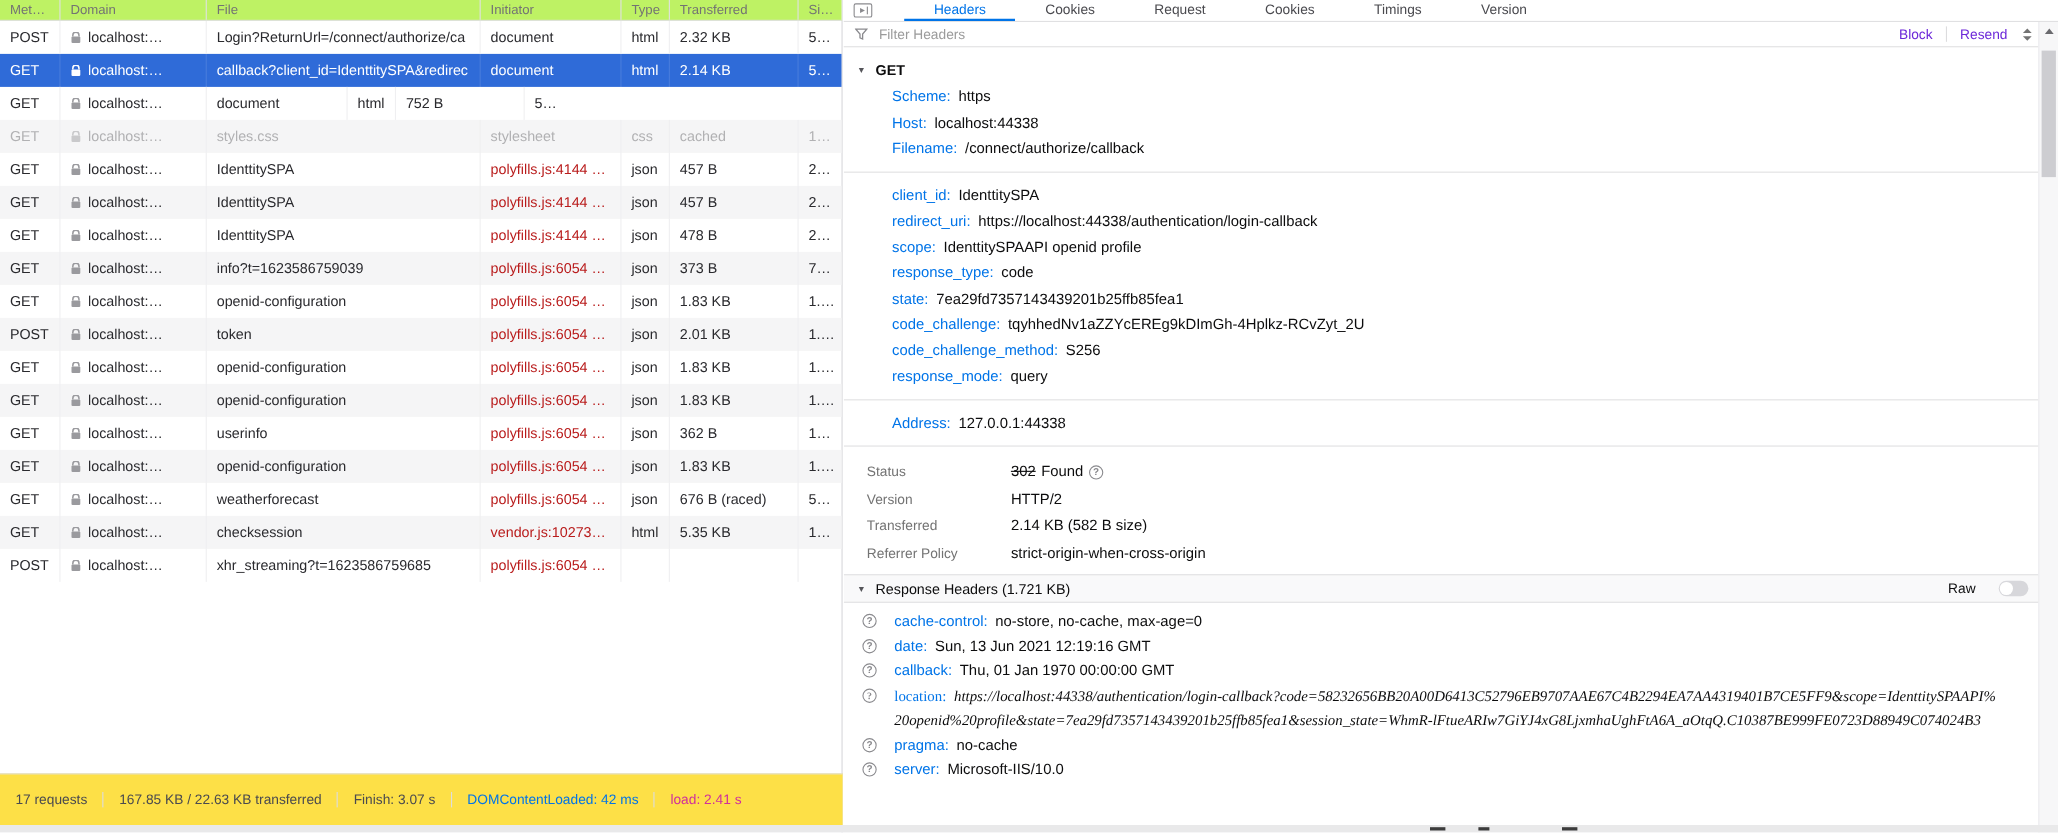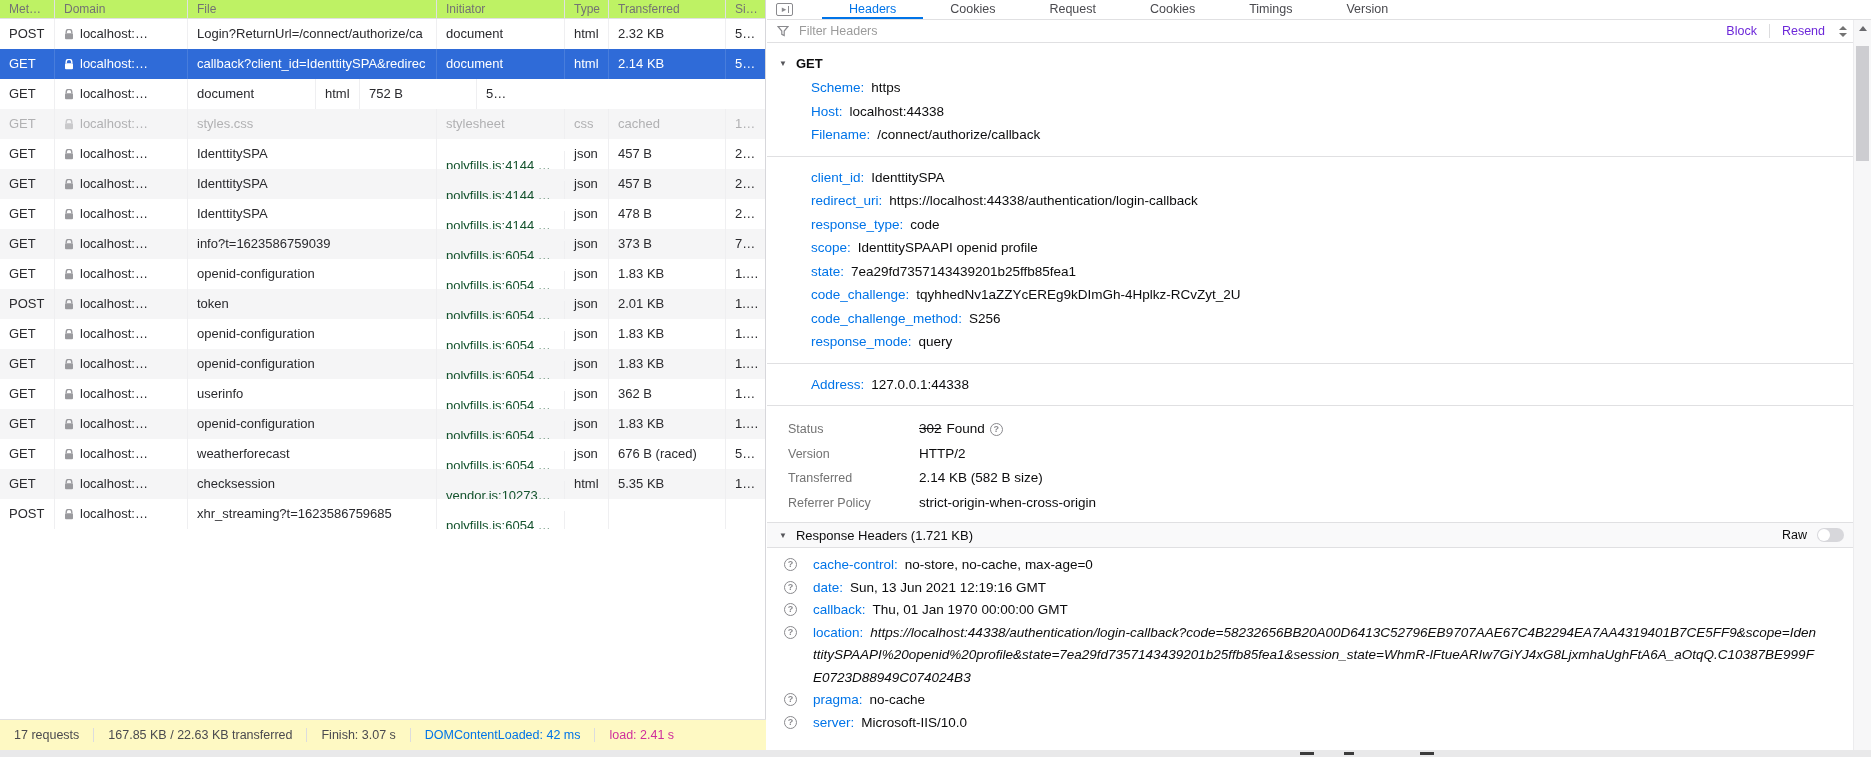--- a/index.html
+++ b/index.html
@@ -21,24 +21,24 @@
   .w-d{width:133px;flex:none;}
   .w-f{width:249px;flex:none;}
   .w-i{width:128px;flex:none;}
   .w-t{width:44px;flex:none;}
   .w-tr{width:117px;flex:none;}
   .w-s{width:40px;flex:none;border-right:none !important;}
   .c.w-d{display:flex;align-items:center;gap:6px;}
   .lock{display:inline-flex;color:#9a9a9e;flex:none;}
   .row.selected .lock{color:#fff;}
   .row.dimmed .lock{color:#c9c9cb;}
-  .ci.link{color:#14532d;margin-top:12px;}
+  .ci.link{color:#b91c1c;}
 
   
-  .statusbar{position:absolute;left:0;bottom:7px;width:766px;height:31px;box-sizing:border-box;border-top:1px solid #e0e0e2;background:#fef9c3;display:flex;align-items:center;font-size:12.5px;color:#4a4a4f;}
+  .statusbar{position:absolute;left:0;bottom:7px;width:766px;height:47px;box-sizing:border-box;border-top:1px solid #e0e0e2;background:#fde047;display:flex;align-items:center;font-size:12.5px;color:#4a4a4f;}
   .sb-item{padding:0 14px;white-space:nowrap;}
   .sb-item + .sb-item{border-left:1px solid #dcdcde;}
   .sb-dcl{color:#0074e8;}
   .sb-load{color:#D02E9C;}
   .bottom-strip{position:absolute;left:0;bottom:0;width:100%;height:7px;background:#e9e9ea;}
   .mark{position:absolute;bottom:2px;height:3px;background:#3c3c3c;}
 
   
   .right{position:absolute;left:767px;top:0;right:0;height:757px;background:#fff;}
   .tabbar{height:19px;display:flex;align-items:center;font-size:12.5px;color:#4a4a4f;text-align:center;}
@@ -71,28 +71,28 @@
   .summary{padding:2px 0 0 0;}
   .sumrow{display:flex;line-height:24.5px;padding-left:9px;}
   .sl{width:131px;flex:none;color:#737373;font-size:12.5px;}
   .sv{color:#0c0c0d;display:flex;align-items:center;gap:5px;}
   .status-code{text-decoration:line-through;}
   .q-icon{display:inline-block;width:13px;height:13px;box-sizing:border-box;border:1px solid #8a8a8e;border-radius:50%;color:#8a8a8e;font-size:9px;line-height:11px;text-align:center;font-weight:bold;}
   .q-icon::before{content:"?";}
 
   .rh-bar{height:24px;display:flex;align-items:center;background:#f9f9fa;border-top:1px solid #e0e0e2;border-bottom:1px solid #e0e0e2;margin:7px 0 4px -12px;padding:0 10px 0 12px;color:#0c0c0d;font-size:13px;}
   .rh-bar::before{content:"\25BC";font-size:8px;color:#55555a;margin-right:9px;}
-  .raw-wrap{margin-left:auto;display:flex;align-items:flex-start;gap:10px;font-size:12.5px;}
+  .raw-wrap{margin-left:auto;display:flex;align-items:flex-start;gap:21px;font-size:12.5px;}
   .toggle{width:27px;height:14px;border-radius:8px;background:#d7d7db;position:relative;flex:none;}
   .toggle::after{content:"";position:absolute;left:1px;top:1px;width:12px;height:12px;border-radius:50%;background:#fff;}
 
   .rh-list{padding-top:2px;}
   .rh-item{position:relative;line-height:22.5px;padding-left:34px;}
   .rh-item .q-icon{position:absolute;left:5px;top:4px;}
-  .rh-item.italic{max-width:1005px;white-space:normal;}
+  .rh-item.italic{max-width:1005px;white-space:normal;font-family:Liberation Serif, serif;}
   .rh-item.italic .v{font-style:italic;word-break:break-all;}
 
   
   .scrollbar{position:absolute;top:20px;right:0;width:17px;bottom:0;background:#f7f7f8;border-left:1px solid #ececee;}
   .sb-up{height:16px;display:flex;align-items:center;justify-content:center;}
   .sb-up::before{content:"";width:0;height:0;border-left:4px solid transparent;border-right:4px solid transparent;border-bottom:5px solid #6a6a6e;}
   .sb-thumb{position:absolute;top:26px;left:2px;right:2px;height:115px;background:#cdcdd1;}
 </style>
 </head>
 <body>
@@ -451,24 +451,24 @@
         </div>
       <div class="divider"></div>
       <div id="query-rows">
           <div class="kv">
     <span class="k">client_id</span><span class="v">IdenttitySPA</span>
   </div>
           <div class="kv">
     <span class="k">redirect_uri</span><span class="v">https://localhost:44338/authentication/login-callback</span>
   </div>
           <div class="kv">
+    <span class="k">scope</span><span class="v">IdenttitySPAAPI openid profile</span>
+  </div>
+          <div class="kv">
     <span class="k">response_type</span><span class="v">code</span>
-  </div>
-          <div class="kv">
-    <span class="k">scope</span><span class="v">IdenttitySPAAPI openid profile</span>
   </div>
           <div class="kv">
     <span class="k">state</span><span class="v">7ea29fd7357143439201b25ffb85fea1</span>
   </div>
           <div class="kv">
     <span class="k">code_challenge</span><span class="v">tqyhhedNv1aZZYcEREg9kDImGh-4Hplkz-RCvZyt_2U</span>
   </div>
           <div class="kv">
     <span class="k">code_challenge_method</span><span class="v">S256</span>
   </div>

